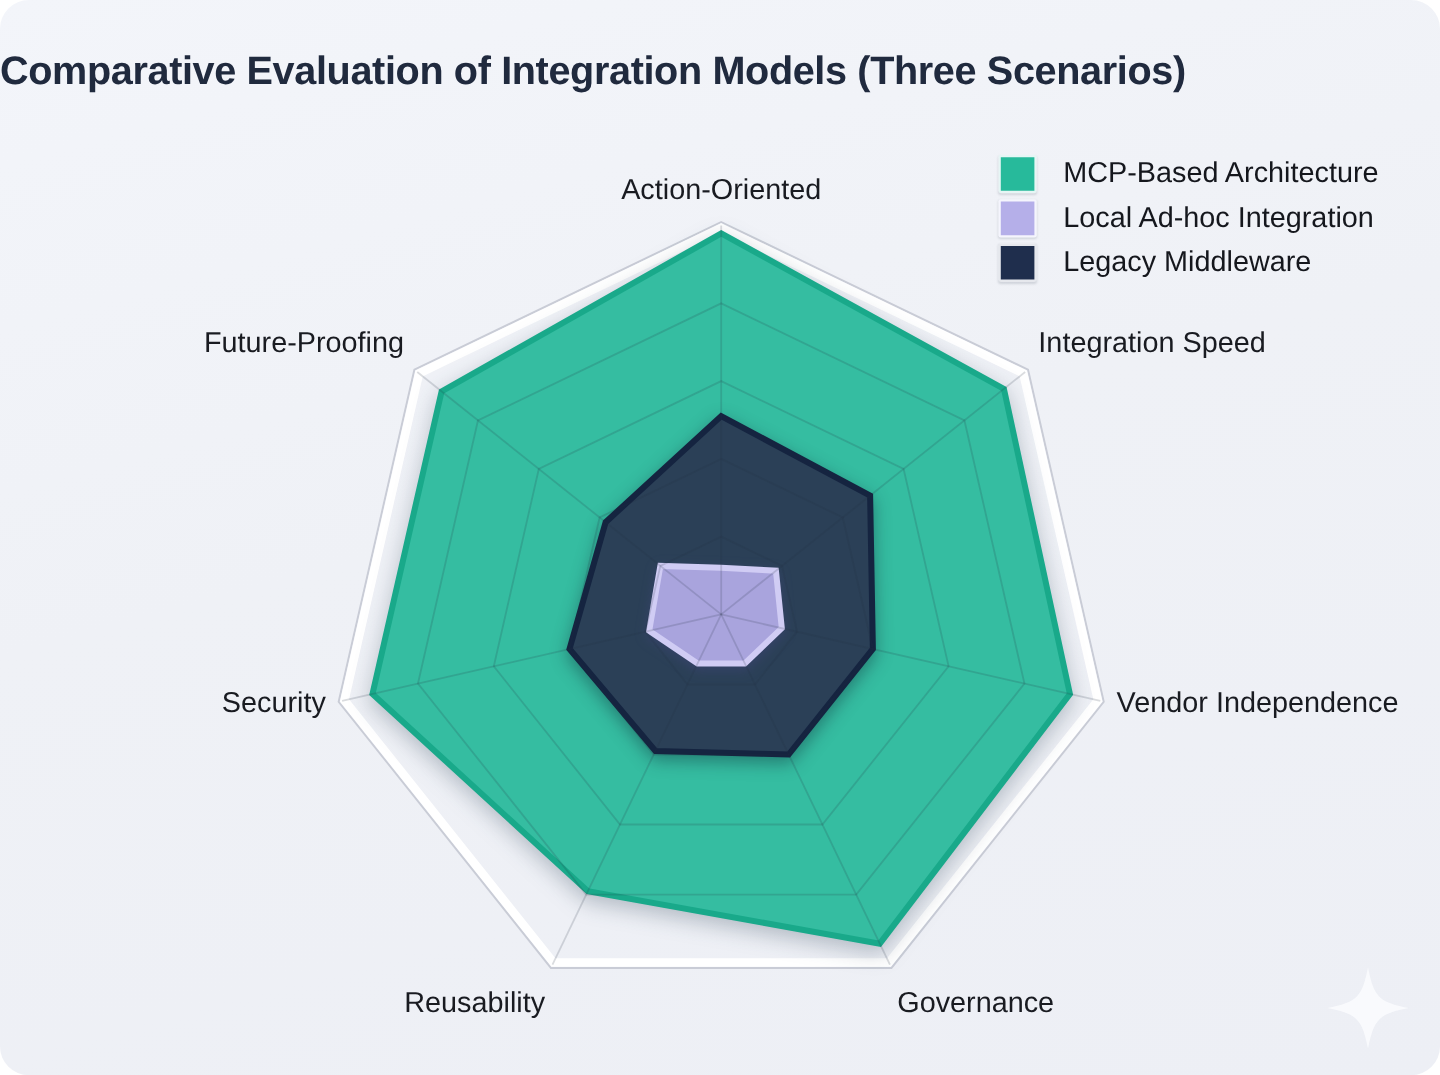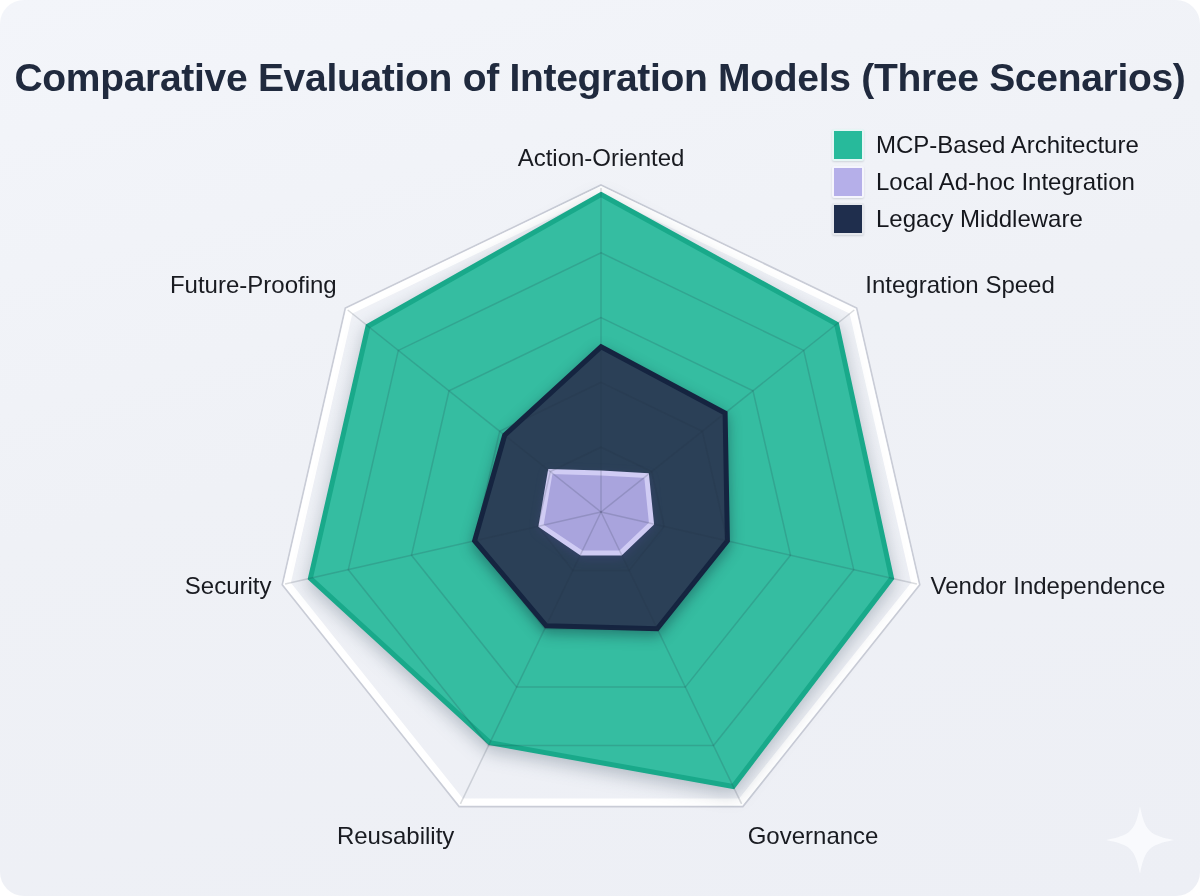--- a/index.html
+++ b/index.html
@@ -12,43 +12,43 @@
   .card {
     position: relative;
     width: 1200px;
     height: 896px;
     border-radius: 24px;
     background: linear-gradient(165deg, #f3f5fa 0%, #eff1f6 45%, #edeff5 100%);
     overflow: hidden;
   }
   .chart-title {
     position: absolute;
-    top: 56px;
+    top: 40px;
     left: 0;
     width: 100%;
-    text-align: center;
-    font-size: 39px;
+    text-align: left;
+    font-size: 33px;
     font-weight: 700;
     letter-spacing: -0.3px;
     color: #202a3e;
     margin: 0;
   }
   .legend {
     position: absolute;
     top: 130px;
     left: 832px;
     display: flex;
     flex-direction: column;
     gap: 7px;
     z-index: 3;
   }
   .legend-row {
     display: flex;
     align-items: center;
-    gap: 12px;
+    gap: 22px;
     height: 30px;
   }
   .legend-swatch {
     width: 28px;
     height: 28px;
     border: 2px solid rgba(252, 253, 255, 0.9);
     border-radius: 2px;
     box-shadow: 0 1px 2px rgba(30, 40, 60, 0.15);
     flex: 0 0 auto;
   }

